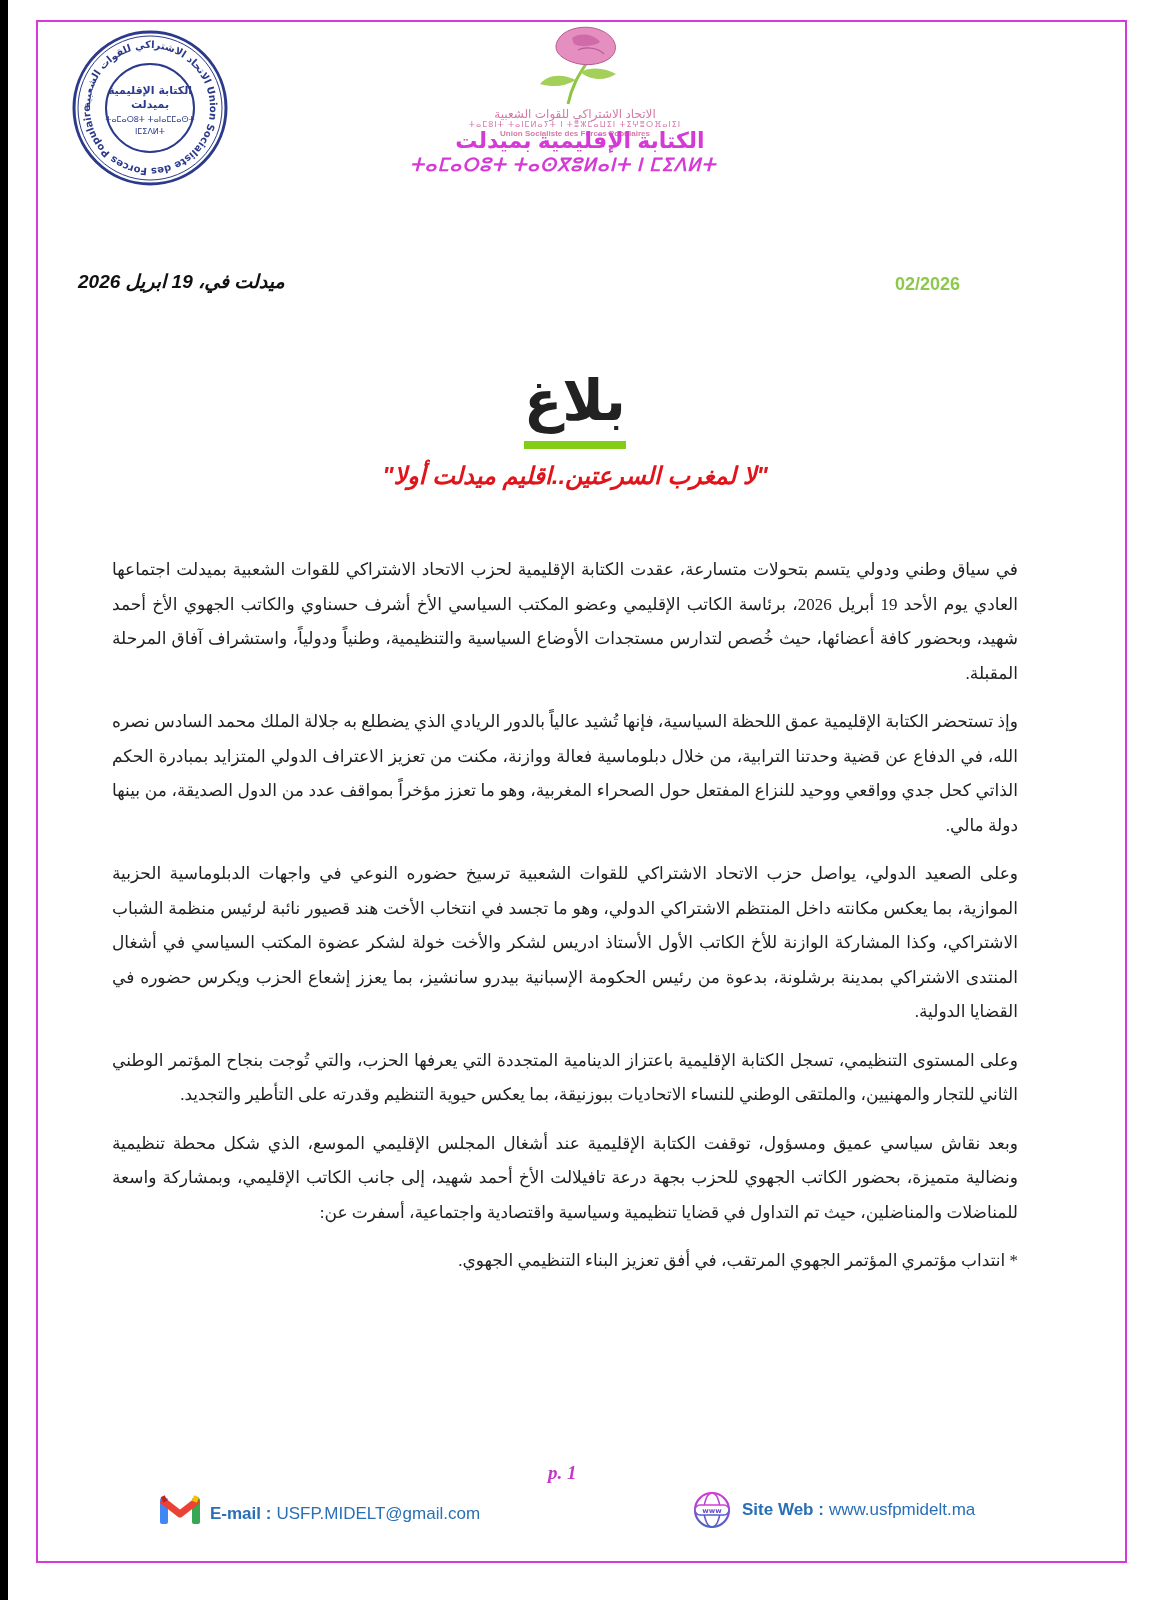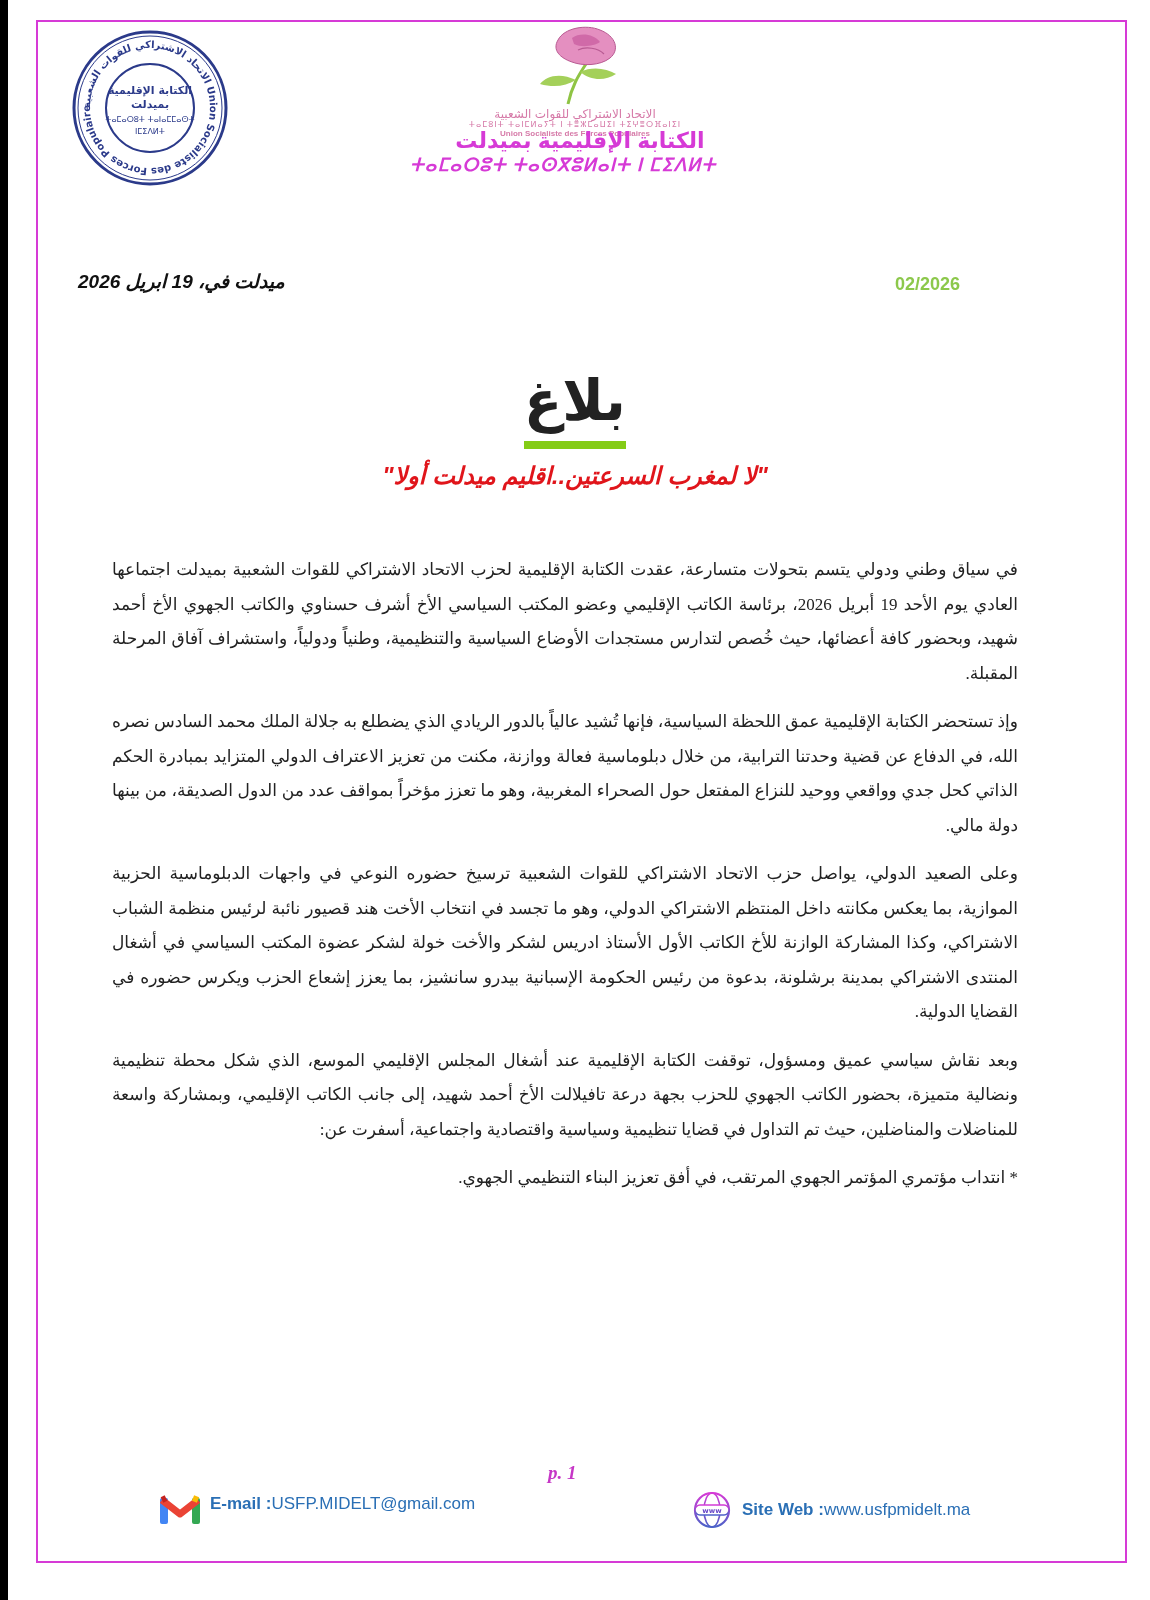--- a/index.html
+++ b/index.html
@@ -47,24 +47,24 @@
   }
   .body {
     position: absolute; left: 112px; top: 553px; width: 918px; direction: rtl; text-align: justify;
     font-family: "Liberation Serif", "DejaVu Serif", serif; font-size: 17px; line-height: 34.5px; color: #222;
   }
   .body p { margin: 0 12px 14px 0; text-align-last: right; }
   .page-num {
     position: absolute; left: 548px; top: 1462px; font-family: "Liberation Serif", serif;
     font-style: italic; font-weight: bold; font-size: 19px; color: #c636c6;
   }
-  .footer-email { position: absolute; left: 160px; top: 1494px; display: flex; align-items: flex-start; }
+  .footer-email { position: absolute; left: 160px; top: 1494px; display: flex; align-items: flex-end; }
   .footer-web { position: absolute; left: 692px; top: 1490px; display: flex; align-items: center; }
   .ft-label { color: #2a6fb5; font-weight: bold; font-size: 17px; margin-left: 10px; }
-  .ft-value { color: #2a6fb5; font-size: 17px; }
+  .ft-value { color: #2a6fb5; font-size: 17px; margin-left: 5px; }
 </style>
 </head>
 <body>
 
 <div class="left-strip"></div>
 <div class="frame"></div>
 
 <div class="stamp">
   <svg width="160" height="160" viewBox="0 0 160 160">
     <circle cx="80" cy="80" r="76" fill="none" stroke="#2b3a8a" stroke-width="3"></circle>
@@ -102,20 +102,21 @@
 <div class="date-line">ميدلت في، 19 ابريل 2026</div>
 <div class="ref-num">02/2026</div>
 
 <div class="title"><span>بلاغ</span></div>
 <div class="subtitle">"لا لمغرب السرعتين..اقليم ميدلت أولا"</div>
 
 <div class="body">
   <p>في سياق وطني ودولي يتسم بتحولات متسارعة، عقدت الكتابة الإقليمية لحزب الاتحاد الاشتراكي للقوات الشعبية بميدلت اجتماعها العادي يوم الأحد 19 أبريل 2026، برئاسة الكاتب الإقليمي وعضو المكتب السياسي الأخ أشرف حسناوي والكاتب الجهوي الأخ أحمد شهيد، وبحضور كافة أعضائها، حيث خُصص لتدارس مستجدات الأوضاع السياسية والتنظيمية، وطنياً ودولياً، واستشراف آفاق المرحلة المقبلة.</p>
   <p>وإذ تستحضر الكتابة الإقليمية عمق اللحظة السياسية، فإنها تُشيد عالياً بالدور الريادي الذي يضطلع به جلالة الملك محمد السادس نصره الله، في الدفاع عن قضية وحدتنا الترابية، من خلال دبلوماسية فعالة ووازنة، مكنت من تعزيز الاعتراف الدولي المتزايد بمبادرة الحكم الذاتي كحل جدي وواقعي ووحيد للنزاع المفتعل حول الصحراء المغربية، وهو ما تعزز مؤخراً بمواقف عدد من الدول الصديقة، من بينها دولة مالي.</p>
   <p>وعلى الصعيد الدولي، يواصل حزب الاتحاد الاشتراكي للقوات الشعبية ترسيخ حضوره النوعي في واجهات الدبلوماسية الحزبية الموازية، بما يعكس مكانته داخل المنتظم الاشتراكي الدولي، وهو ما تجسد في انتخاب الأخت هند قصيور نائبة لرئيس منظمة الشباب الاشتراكي، وكذا المشاركة الوازنة للأخ الكاتب الأول الأستاذ ادريس لشكر والأخت خولة لشكر عضوة المكتب السياسي في أشغال المنتدى الاشتراكي بمدينة برشلونة، بدعوة من رئيس الحكومة الإسبانية بيدرو سانشيز، بما يعزز إشعاع الحزب ويكرس حضوره في القضايا الدولية.</p>
+  <p>وعلى المستوى التنظيمي، تسجل الكتابة الإقليمية باعتزاز الدينامية المتجددة التي يعرفها الحزب، والتي تُوجت بنجاح المؤتمر الوطني الثاني للتجار والمهنيين، والملتقى الوطني للنساء الاتحاديات ببوزنيقة، بما يعكس حيوية التنظيم وقدرته على التأطير والتجديد.</p>
   <p>وبعد نقاش سياسي عميق ومسؤول، توقفت الكتابة الإقليمية عند أشغال المجلس الإقليمي الموسع، الذي شكل محطة تنظيمية ونضالية متميزة، بحضور الكاتب الجهوي للحزب بجهة درعة تافيلالت الأخ أحمد شهيد، إلى جانب الكاتب الإقليمي، وبمشاركة واسعة للمناضلات والمناضلين، حيث تم التداول في قضايا تنظيمية وسياسية واقتصادية واجتماعية، أسفرت عن:</p>
   <p>* انتداب مؤتمري المؤتمر الجهوي المرتقب، في أفق تعزيز البناء التنظيمي الجهوي.</p>
 </div>
 
 <div class="page-num">p. 1</div>
 
 <div class="footer-email">
   <svg width="40" height="30" viewBox="0 0 40 30">
     <rect x="0" y="4" width="8" height="26" rx="2" fill="#4285f4"></rect>
     <rect x="32" y="4" width="8" height="26" rx="2" fill="#34a853"></rect>

